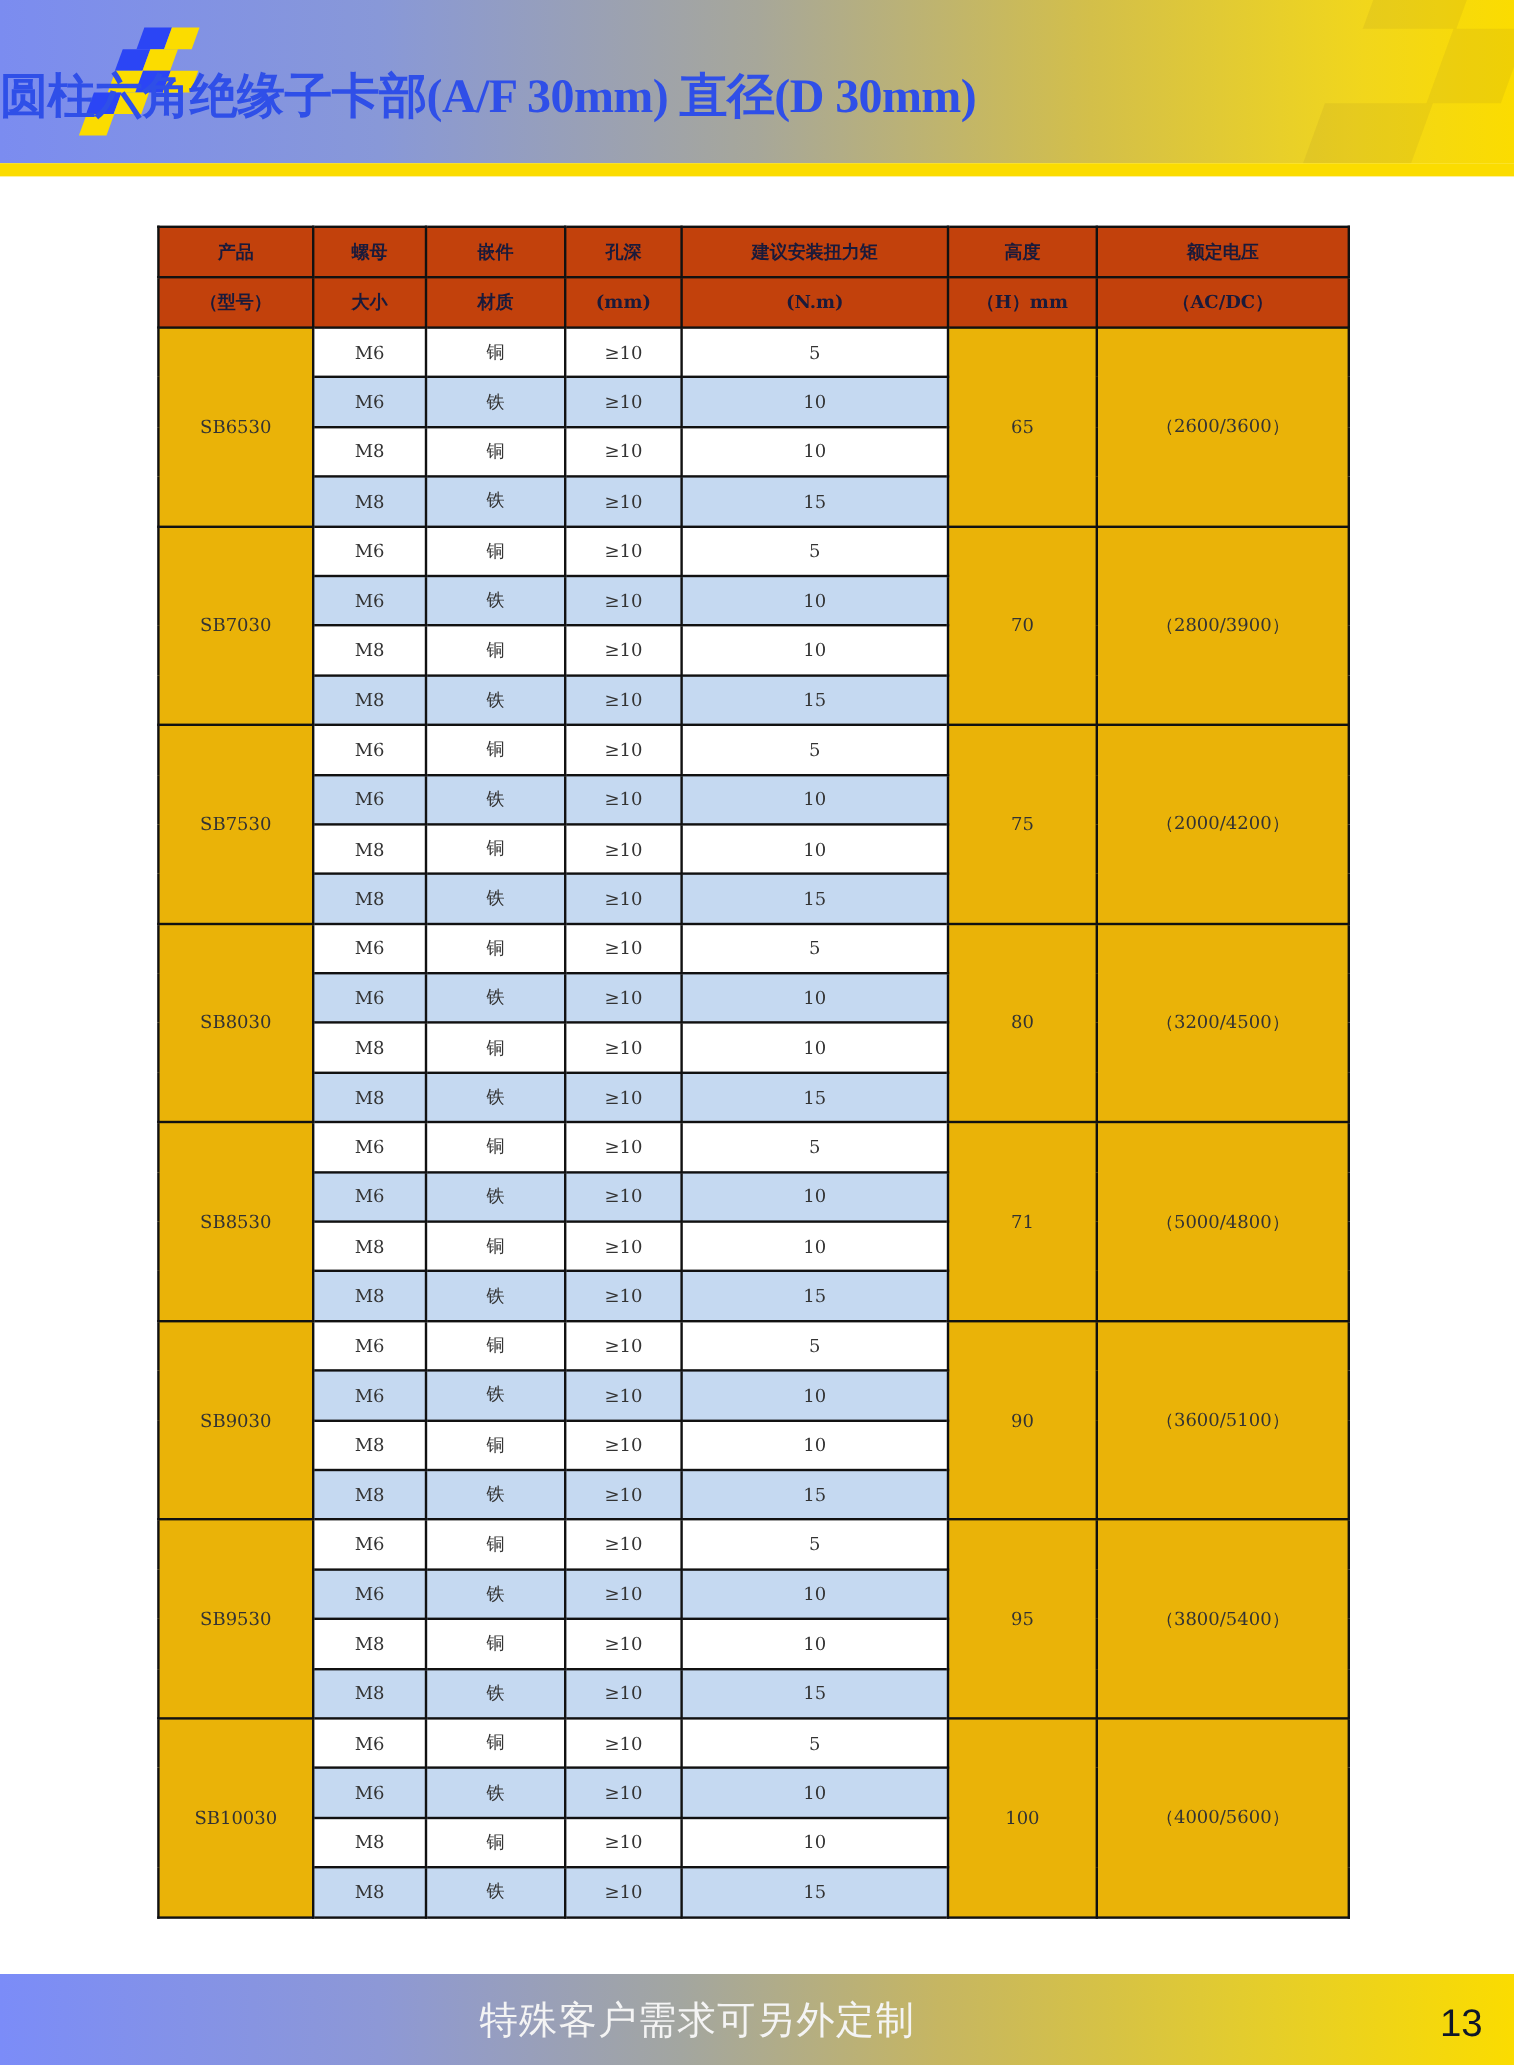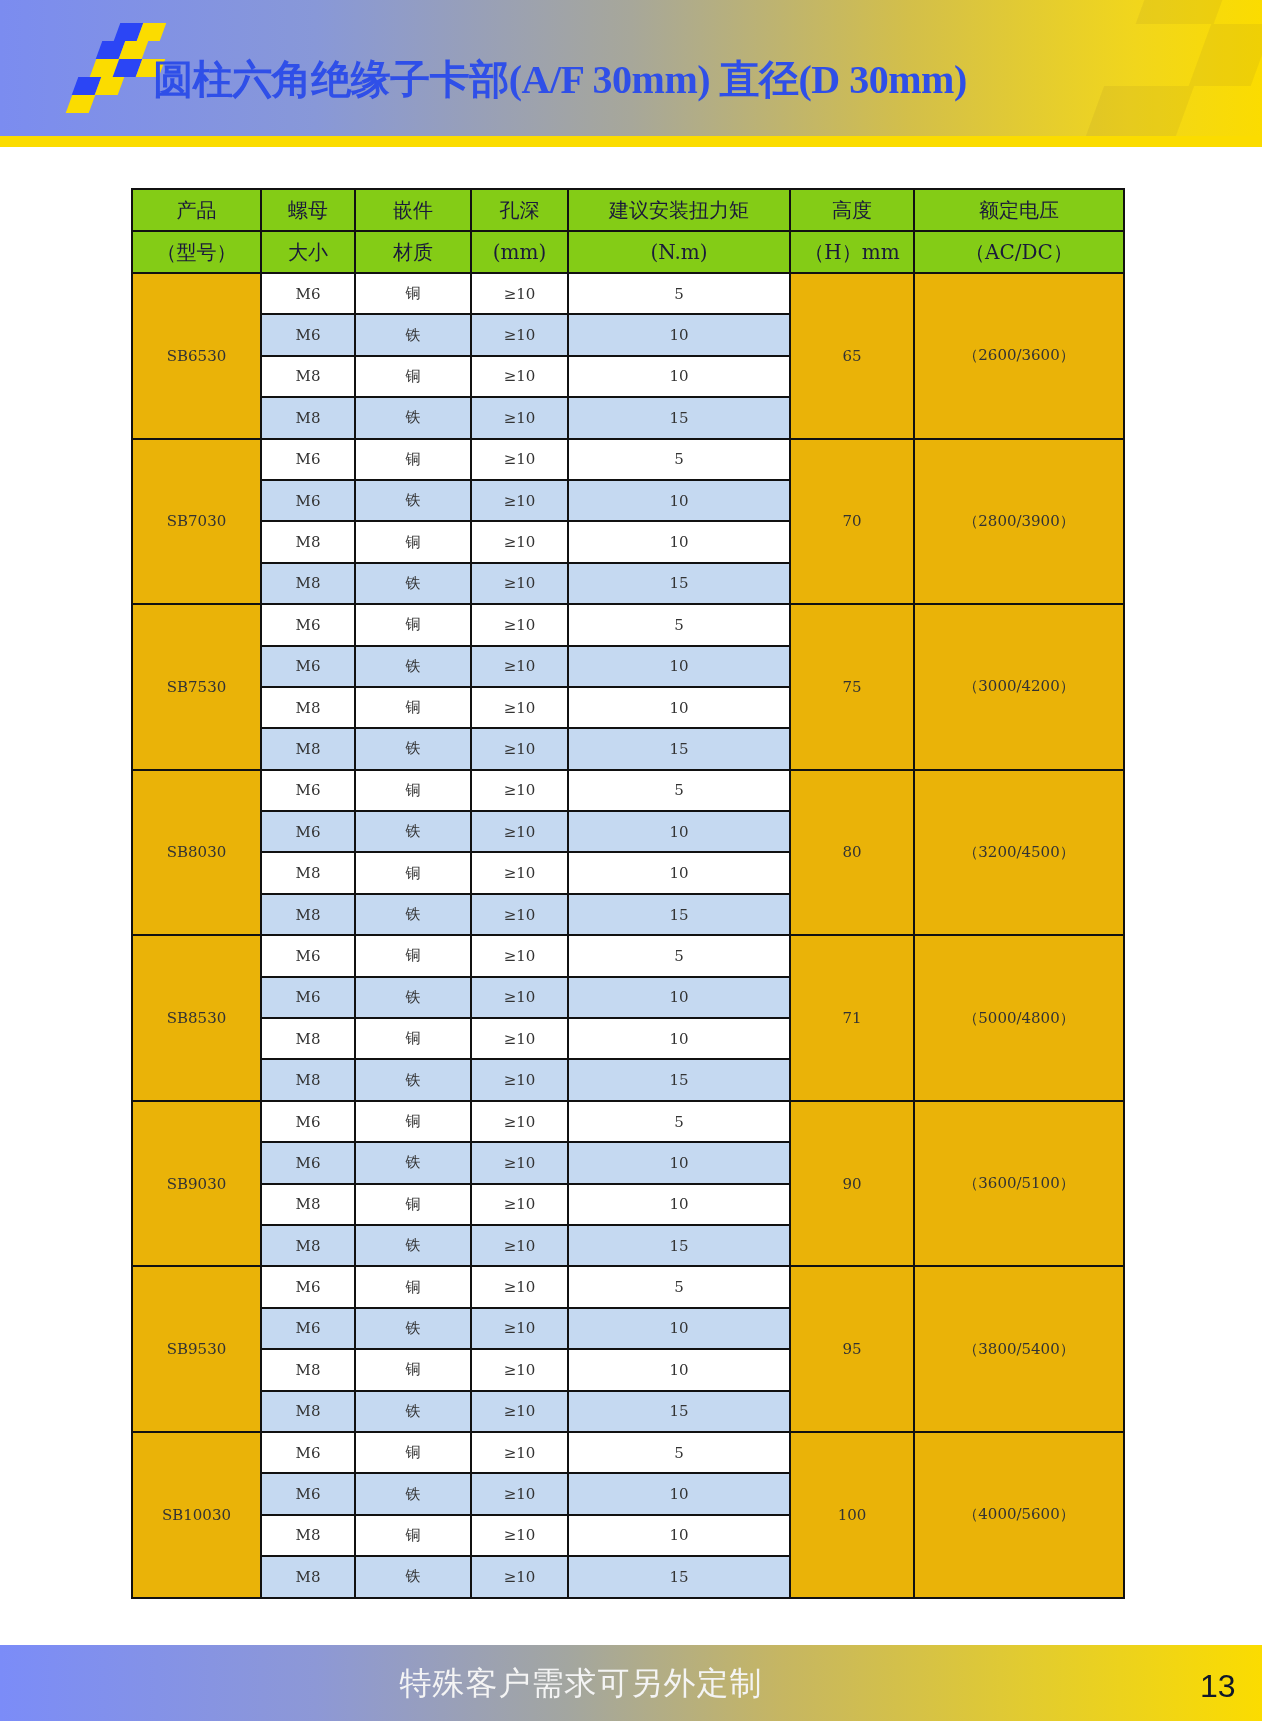--- a/index.html
+++ b/index.html
@@ -6,29 +6,29 @@
   body { width:1262px; height:1721px; position:relative; background:#ffffff; overflow:hidden;
          font-family: "DejaVu Serif", "Liberation Serif", serif; }
 
   
   .header { position:absolute; left:0; top:0; width:1262px; height:136px;
             background: linear-gradient(90deg, #7b8cf0 0%, #8898d8 25%, #a7a79a 50%, #d3bf4a 72%, #f1d61c 90%, #fbdc00 100%); }
   .header-stripe { position:absolute; left:0; top:136px; width:1262px; height:11px; background:#fbdc00; }
   .header-deco { position:absolute; background: rgba(160,130,40,0.13); transform: skewX(-20deg); }
   .logo { position:absolute; left:62px; top:20px; width:110px; height:95px; }
   .logo .cell { position:absolute; width:23px; height:18px; transform: skewX(-20deg); }
-  .title { position:absolute; left:0; top:52px; width:1120px; text-align:center;
+  .title { position:absolute; left:0; top:52px; width:1120px; 
            font-family:"Liberation Serif", "DejaVu Serif", serif; font-weight:bold;
            font-size:40px; color:#2f4fe8; letter-spacing:-0.5px; white-space:nowrap; }
 
   
   .spec-table { position:absolute; left:131px; top:188px; border-collapse:collapse; table-layout:fixed;
                 font-family:"DejaVu Serif", "Liberation Serif", serif; font-size:15px; color:#333; }
   .spec-table td, .spec-table th { border:2px solid #111; text-align:center; vertical-align:middle; padding:0; }
-  .spec-table th { background:#84cc16; color:#1a1a3a; font-weight:normal; height:40px; font-size:20px; }
+  .spec-table th { background:#c2410c; color:#1a1a3a; font-weight:bold; height:40px; font-size:15px; }
   .spec-table td { height:39.4px; background:#ffffff; }
   .spec-table tr.alt td.sub { background:#c5d9f1; }
   .spec-table td.merged { background:#eab308; }
 
   
   .footer { position:absolute; left:0; top:1645px; width:1262px; height:76px;
             background: linear-gradient(90deg, #7b8cf8 0%, #8d98d6 25%, #a3a6a0 45%, #c6b662 62%, #e3cc2e 82%, #fbdc00 100%); }
   .footer-text { position:absolute; left:0; top:1662px; width:1162px; text-align:center;
                  font-family:"DejaVu Sans", "Liberation Sans", sans-serif; font-size:32px; color:#f4f4f4;
                  letter-spacing:1px; }
@@ -148,21 +148,21 @@
         <td class="sub">≥10</td>
         <td class="sub">15</td>
       </tr>
       <tr>
         <td class="merged" rowspan="4">SB7530</td>
         <td class="sub">M6</td>
         <td class="sub">铜</td>
         <td class="sub">≥10</td>
         <td class="sub">5</td>
         <td class="merged" rowspan="4">75</td>
-        <td class="merged" rowspan="4">（3000/4200）</td>
+        <td class="merged" rowspan="4">（2000/4200）</td>
       </tr>
       <tr class="alt">
         <td class="sub">M6</td>
         <td class="sub">铁</td>
         <td class="sub">≥10</td>
         <td class="sub">10</td>
       </tr>
       <tr>
         <td class="sub">M8</td>
         <td class="sub">铜</td>

